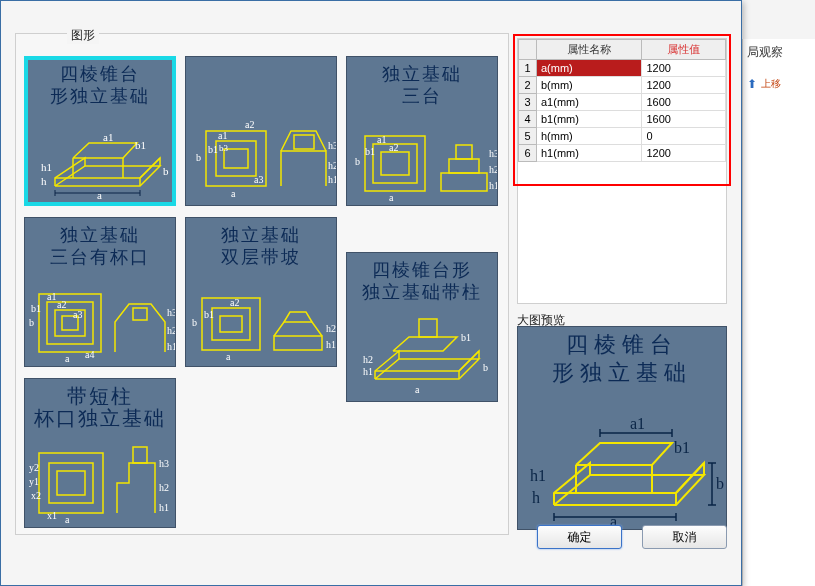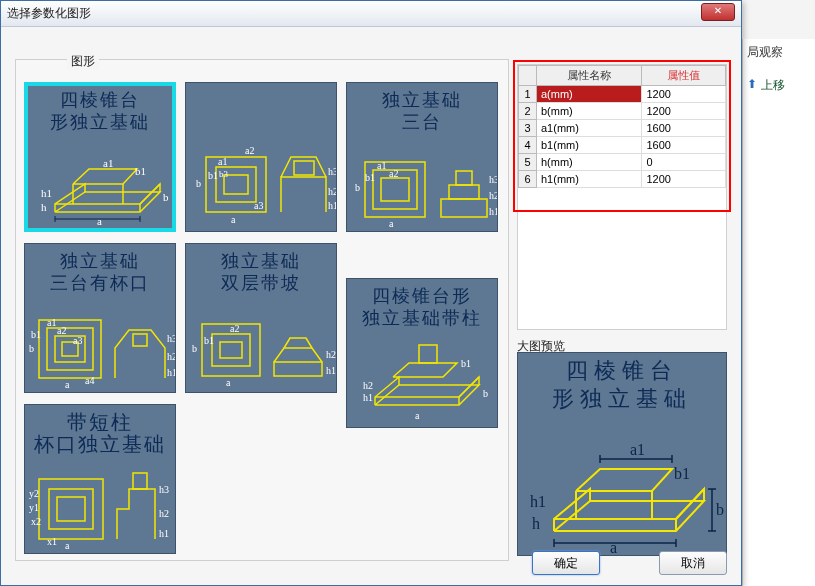--- a/index.html
+++ b/index.html
@@ -32,22 +32,22 @@
     position: absolute;
     top: 5px;
     left: 4px;
     font-size: 12px;
     color: #333;
   }
   .side-tab2 {
     position: absolute;
     top: 38px;
     left: 18px;
-    font-size: 12px;
-    color: #14532d;
+    font-size: 10px;
+    color: #c2410c;
   }
   .side-arrow {
     position: absolute;
     top: 38px;
     left: 4px;
     color: #2a6bbf;
     font-size: 12px;
   }
   .dialog {
     position: absolute;
@@ -221,53 +221,48 @@
   }
 
   .bottom-buttons {
     position: absolute;
     right: 14px;
     bottom: 10px;
     display: flex;
     gap: 20px;
   }
   .dlg-btn {
-    width: 68px;
+    width: 85px;
     height: 24px;
     background: linear-gradient(to bottom,#fdfdfd,#e6e6e6);
     border: 1px solid #8a9ab0;
     border-radius: 3px;
     font-size: 12px;
     cursor: pointer;
     display: flex;
     align-items:center;
     justify-content:center;
-    margin-left:39px;
   }
   .dlg-btn.default {
     border: 1px solid #3b73c8;
     box-shadow: 0 0 2px #6fa4ee;
   }
 </style>
 </head>
 <body>
 
 <div class="outer-bg"></div>
 
 <div class="side-strip">
   <span class="side-tab1"><span>局</span><span>观察</span></span>
   <span class="side-arrow">⬆</span>
   <span class="side-tab2">上移</span>
 </div>
 
 <div class="dialog">
-  <div class="titlebar">
-    <span class="title">选择参数化图形</span>
-    <div class="close-btn"><span>✕</span></div>
-  </div>
   <div class="content">
 
     <span class="group-shapes-label">图形</span>
     <div class="group-shapes">
       <div class="thumbs">
 
         <div class="thumb selected" style="left:4px; top:0px;">
           <div class="thumb-title">
             <span>四棱锥台</span><br><span>形独立基础</span>
           </div>

